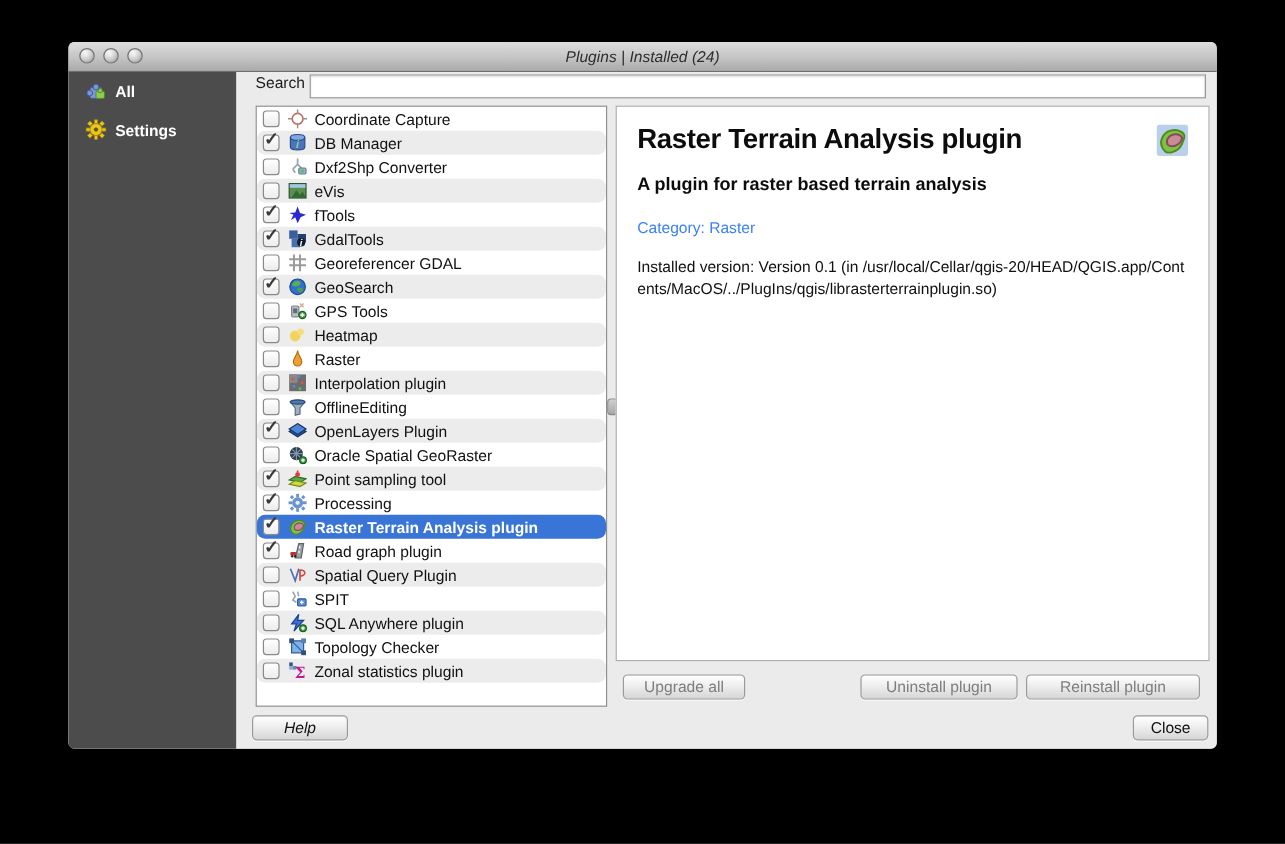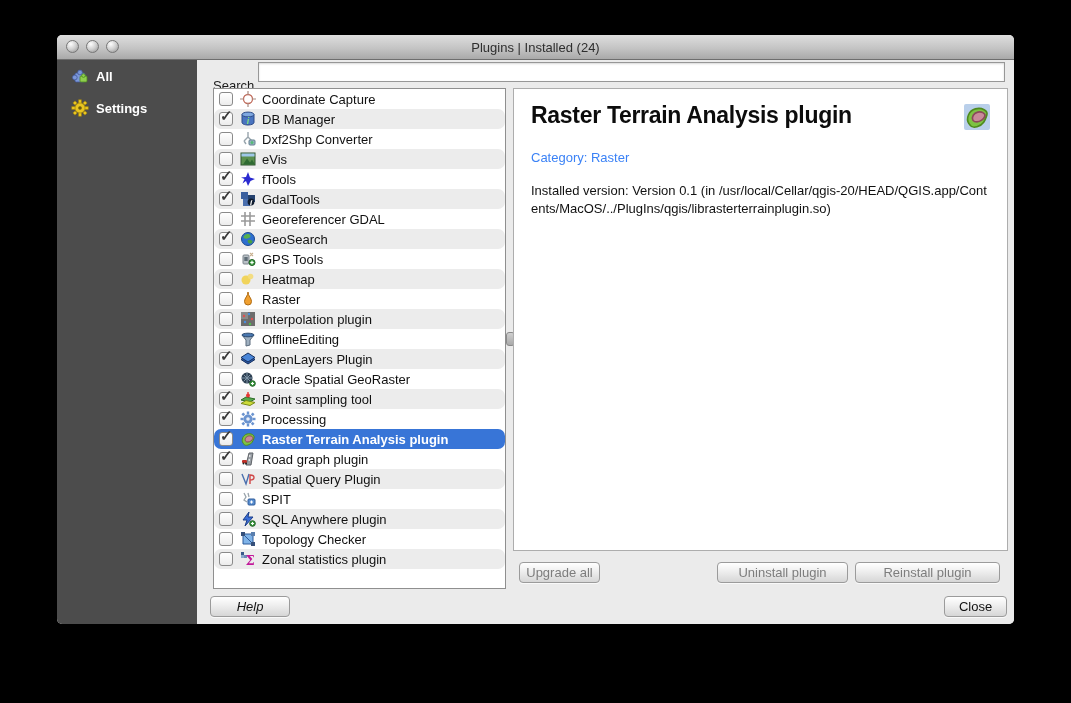--- a/index.html
+++ b/index.html
@@ -3,39 +3,39 @@
 <meta charset="utf-8">
 <style>
   html,body{margin:0;padding:0;background:#000;}
   body{width:1071px;height:703px;position:relative;font-family:"Liberation Sans",sans-serif;overflow:hidden;}
 
   .window{position:absolute;left:57px;top:35px;width:957px;height:589px;border-radius:5px;
           overflow:hidden;background:#ebebeb;box-shadow:0 12px 34px rgba(0,0,0,.65);}
 
   
   .titlebar{height:24px;background:linear-gradient(#dedede,#c4c4c4 55%,#a9a9a9);
-            border-bottom:1px solid #6e6e6e;position:relative;display:flex;align-items:center;}
+            border-bottom:1px solid #6e6e6e;position:relative;display:flex;align-items:center;font-style:italic;}
   .traffic{position:absolute;left:9px;top:5px;display:flex;gap:7px;}
   .light{width:13px;height:13px;border-radius:50%;box-sizing:border-box;border:1px solid #777;
          background:radial-gradient(circle at 35% 28%,#fdfdfd,#cfcfcf 50%,#909090);}
   .title{flex:1;text-align:center;font-size:13px;color:#2e2e2e;}
 
   .wbody{display:flex;height:564px;}
 
   
   .sidebar{width:140px;background:#4c4c4c;flex-shrink:0;}
   .side-item{height:32px;display:flex;align-items:center;gap:7px;padding-left:14px;
              color:#fff;font-weight:bold;font-size:13px;cursor:default;}
   .side-item.selected{background:linear-gradient(#dcdcdc,#c6c6c6);color:#1a1a1a;}
   .side-icon{width:18px;height:18px;display:inline-block;}
   .side-icon svg{width:18px;height:18px;display:block;}
 
   
   .content{flex:1;position:relative;background:#ebebeb;}
-  .search-label{position:absolute;left:16px;top:18px;font-size:13px;color:#1c1c1c;}
+  .search-label{position:absolute;left:16px;top:1px;font-size:13px;color:#1c1c1c;}
   .search-input{position:absolute;left:61px;top:2px;width:747px;height:20px;border:1px solid #979797;
                 background:#fff;box-sizing:border-box;font-size:13px;padding:0 4px;
                 box-shadow:inset 0 1px 2px rgba(0,0,0,.15);}
 
   .list-panel{position:absolute;left:16px;top:28px;width:293px;height:501px;background:#fff;
               border:1px solid #8f8f8f;box-sizing:border-box;overflow:hidden;}
   .row{height:20px;display:flex;align-items:center;font-size:13px;color:#111;cursor:default;border-radius:7px;}
   .row.alt{background:#ececec;}
   .row.selected{background:#3875d7;}
   .row.selected .row-label{color:#fff;font-weight:bold;}
@@ -59,21 +59,21 @@
   .details-subtitle{font-size:15px;font-weight:bold;color:#0c0c0c;margin-top:15px;}
   .details-category{font-size:13px;color:#3b82f6;margin-top:20px;}
   .details-version{font-size:13px;color:#111;margin-top:17px;line-height:1.4;word-break:break-all;width:458px;}
 
   .btn{position:absolute;border:1px solid #9b9b9b;border-radius:4px;box-sizing:border-box;
        background:linear-gradient(#ffffff,#eeeeee 45%,#d6d6d6);font-size:13px;
        display:flex;align-items:center;justify-content:center;cursor:default;
        box-shadow:0 1px 0 rgba(255,255,255,.7);}
   .btn.dim{color:#7d7d7d;}
   .btn.dark{color:#111;}
-  .btn-upgrade{left:322px;top:502px;width:81px;height:21px;}
+  .btn-upgrade{left:322px;top:502px;width:102px;height:21px;}
   .btn-uninstall{left:520px;top:502px;width:131px;height:21px;}
   .btn-reinstall{left:658px;top:502px;width:145px;height:21px;}
   .btn-help{left:13px;top:536px;width:80px;height:21px;font-style:italic;}
   .btn-close{left:747px;top:536px;width:63px;height:21px;}
 </style>
 </head>
 <body>
 
 <div class="window">
   <div class="titlebar">
@@ -432,20 +432,21 @@
       <div class="details-panel">
         <div class="details-head">
           <h1 class="details-title">Raster Terrain Analysis plugin</h1>
           <span class="details-icon" id="details-icon">
               <svg viewBox="0 0 16 16">
                 <path d="M3 12C1 9 3 4 7 3s8 1 7 4-2 6-6 7-4-1-5-2z" fill="#7dc243" stroke="#4e8a1e"></path>
                 <path d="M5.5 10C4.5 8 6 5.5 8.5 5s5 .8 4.3 2.6S10 11 8 11s-2-.4-2.5-1z" fill="#c98a9a" stroke="#8a4a5a"></path>
               </svg>
             </span>
         </div>
+        <div class="details-subtitle">A plugin for raster based terrain analysis</div>
         <div class="details-category">Category: Raster</div>
         <div class="details-version">Installed version: Version 0.1 (in /usr/local/Cellar/qgis-20/HEAD/QGIS.app/Contents/MacOS/../PlugIns/qgis/librasterterrainplugin.so)</div>
       </div>
 
       <div class="btn dim btn-upgrade">Upgrade all</div>
       <div class="btn dim btn-uninstall">Uninstall plugin</div>
       <div class="btn dim btn-reinstall">Reinstall plugin</div>
       <div class="btn dark btn-help">Help</div>
       <div class="btn dark btn-close">Close</div>
     </div>

